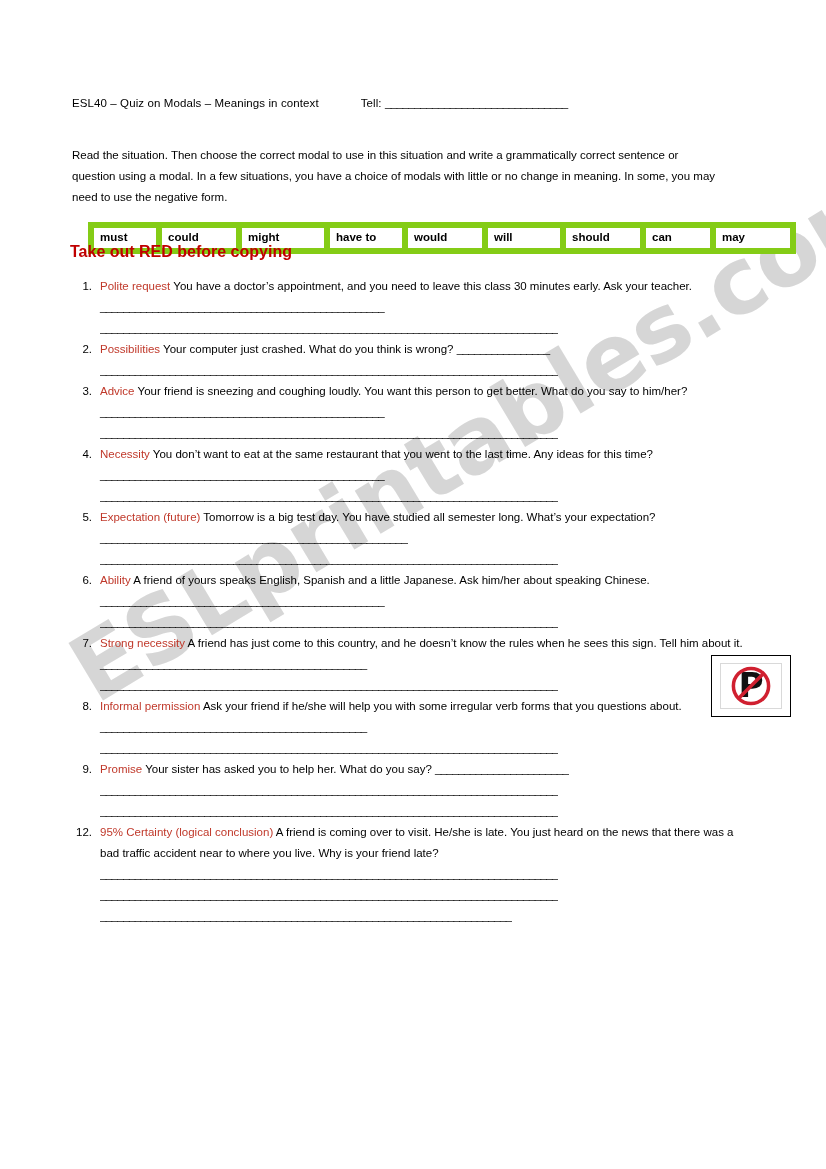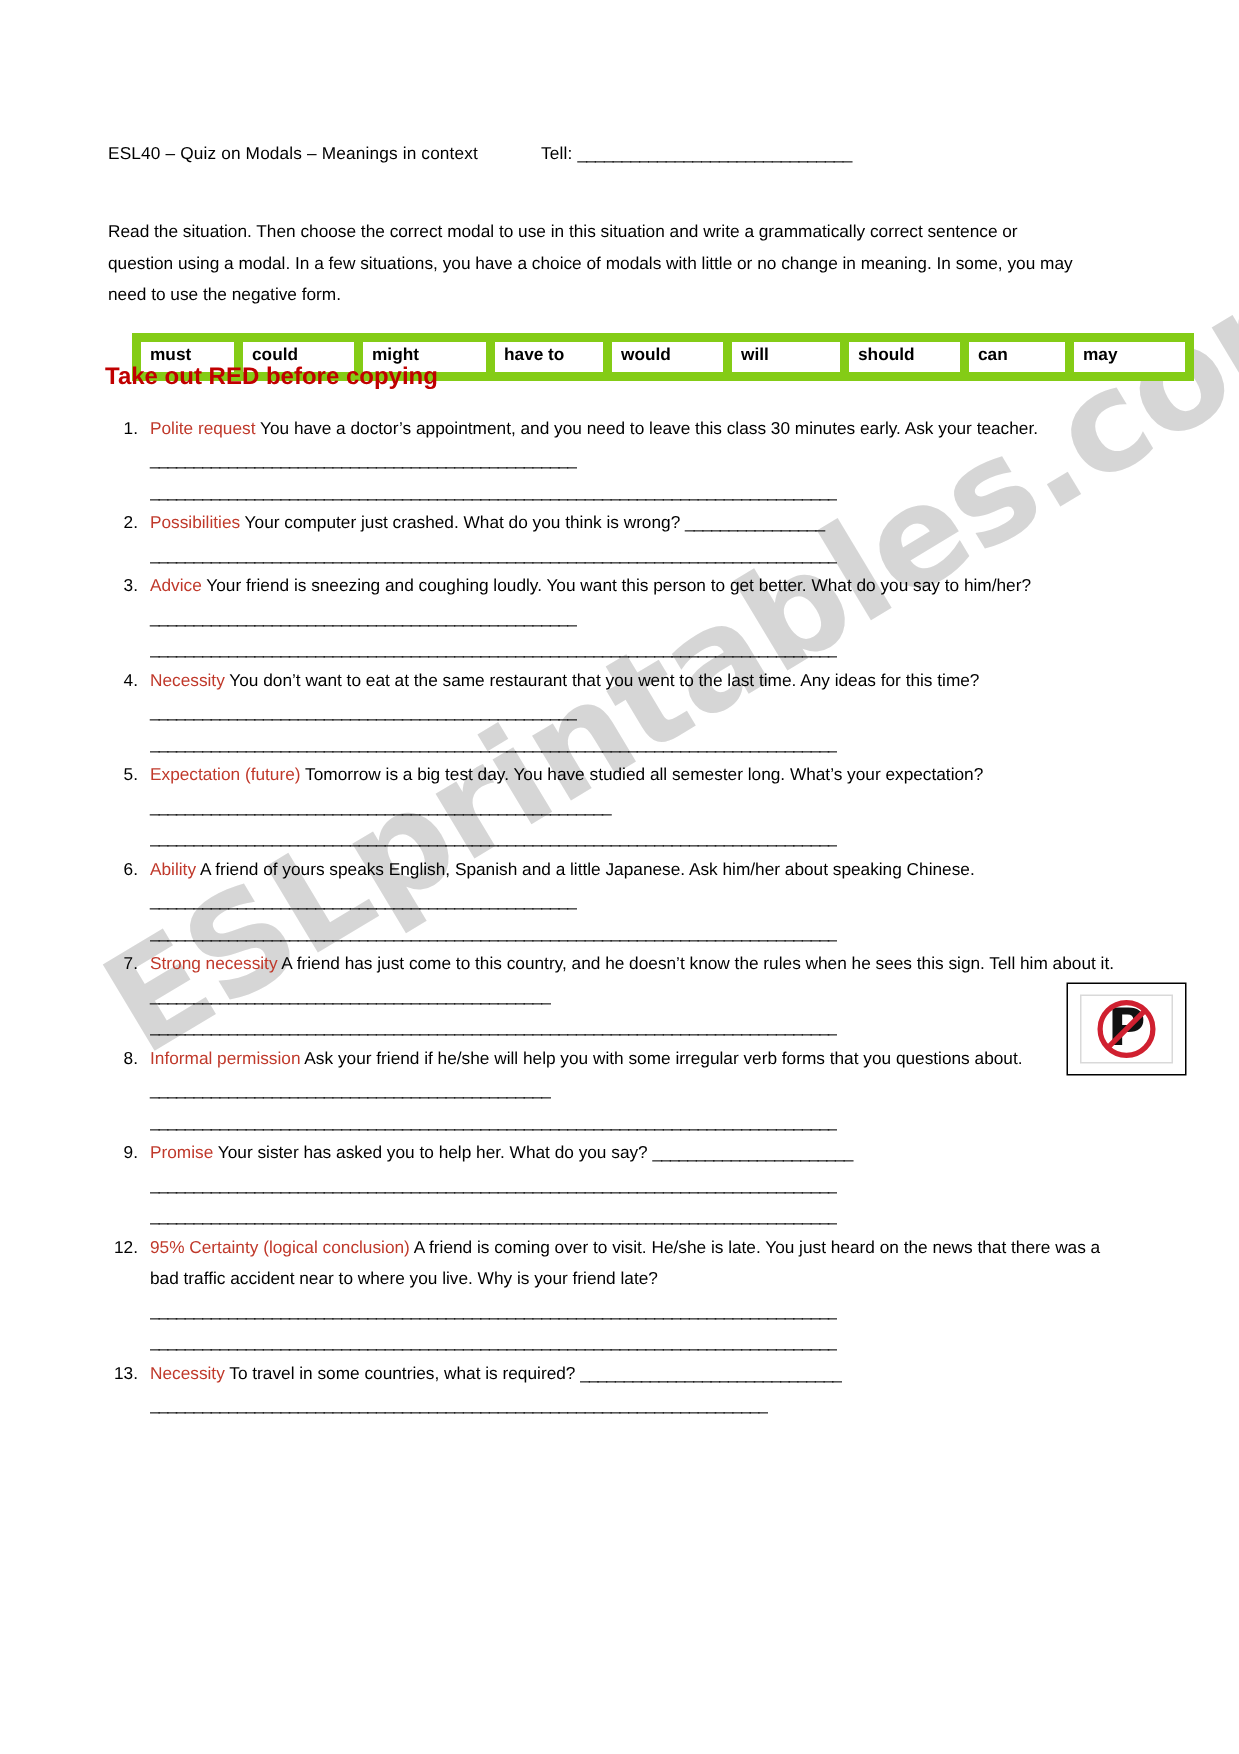--- a/index.html
+++ b/index.html
@@ -308,24 +308,20 @@
           <div class="q-body"><span class="q-label">95% Certainty (logical conclusion)</span> <span class="q-text">A friend is coming over to visit. He/she is late. You just heard on the news that there was a bad traffic accident near to where you live. Why is your friend late?</span></div>
         </div>
         <div class="blank-row">
           <div class="q-num"></div>
           <div class="full-blank">_______________________________________________________________________________</div>
         </div>
         <div class="blank-row">
           <div class="q-num"></div>
           <div class="full-blank">_______________________________________________________________________________</div>
         </div>
-        <div class="q-item">
-          <div class="q-num">13.</div>
-          <div class="q-body"><span class="q-label">Necessity</span> <span class="q-text">To travel in some countries, what is required? </span><span class="inline-blank">______________________________</span></div>
-        </div>
         <div class="blank-row">
           <div class="q-num"></div>
           <div class="full-blank">_______________________________________________________________________</div>
         </div>
       </div>
 
     <div class="sign-box">
       <div class="sign-inner">
         <svg width="44" height="44" viewBox="0 0 100 100">
           <text x="50" y="74" font-family="DejaVu Sans, sans-serif" font-size="78" font-weight="bold" text-anchor="middle" fill="#111111">P</text>

